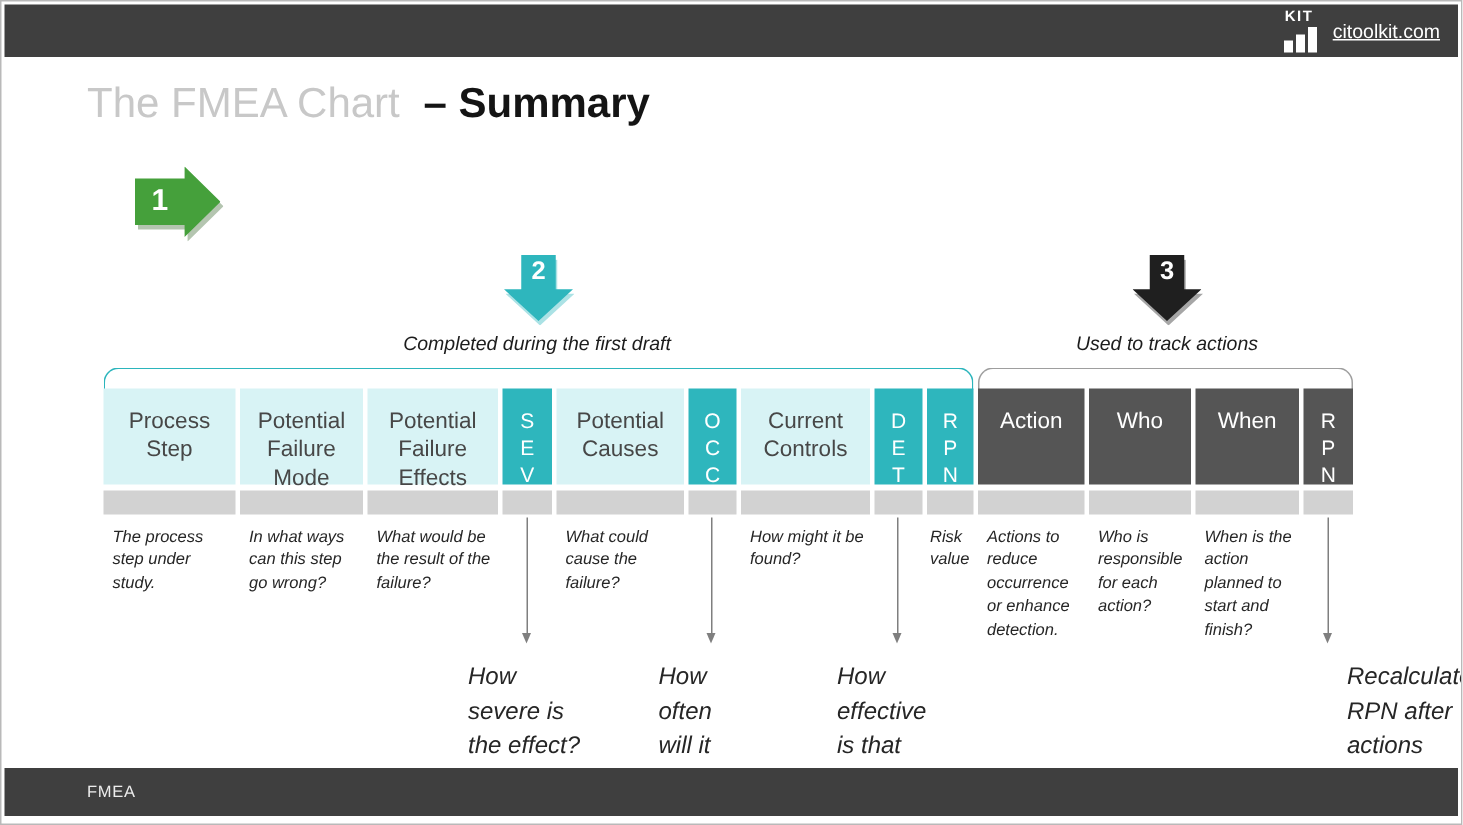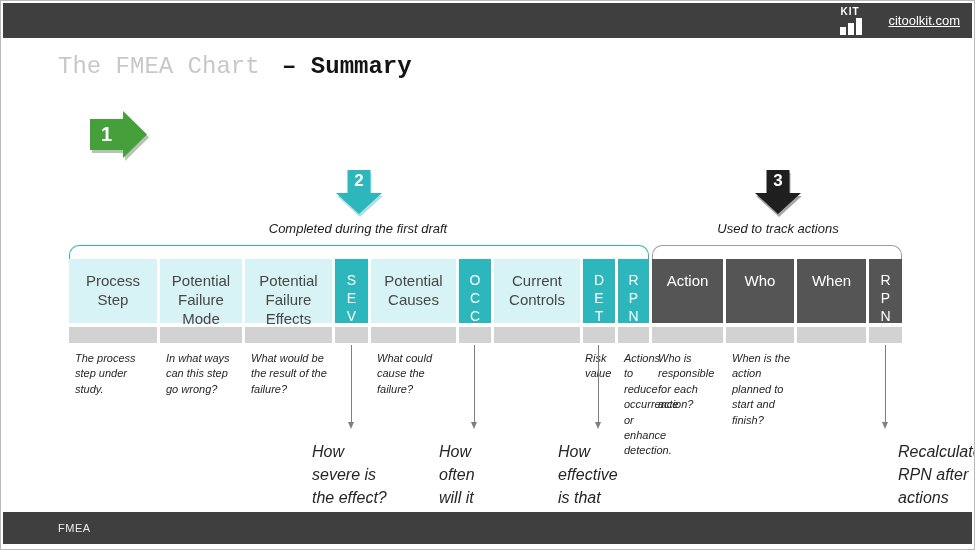--- a/index.html
+++ b/index.html
@@ -6,32 +6,32 @@
   body { background:#e9e9e9; font-family:"Liberation Sans", sans-serif; }
   .slide {
     position:relative; width:975px; height:550px; background:#fff;
     border:1px solid #b9b9b9; overflow:hidden;
     font-family:"Liberation Sans", sans-serif;
   }
   
   .topbar {
     position:absolute; top:2px; left:2px; right:2px; height:35px;
     background:#3f3f3f; display:flex; align-items:center; justify-content:flex-end;
-    gap:26px; padding-right:12px;
+    gap:10px; padding-right:12px;
   }
   .logo { display:flex; flex-direction:column; align-items:flex-start; line-height:1; }
   .logo-text { color:#fff; font-weight:bold; font-size:10px; letter-spacing:1px; margin-bottom:1px; }
   .logo-bars { display:flex; align-items:flex-end; gap:2px; }
   .logo-bars i { display:block; width:6px; background:#fff; }
   .logo-bars i.b1 { height:8px; } .logo-bars i.b2 { height:12px; } .logo-bars i.b3 { height:17px; }
   .site-link { color:#fff; font-size:13px; text-decoration:underline; }
   
   .title {
     position:absolute; left:57px; top:52px;
-    font-family:Liberation Mono, monospace; font-size:24px; white-space:nowrap;
+    font-family:Liberation Sans, sans-serif; font-size:28px; white-space:nowrap;
   }
   .title .muted { color:#c8c8c8; }
   .title .dark  { color:#141414; font-weight:600; margin-left:8px; }
   
   .arrow-right {
     position:absolute; left:89px; top:110px; width:57px; height:47px;
     background:#45a03b;
     clip-path:polygon(0 17%, 58% 17%, 58% 0, 100% 50%, 58% 100%, 58% 83%, 0 83%);
   }
   .arrow-right .num {
@@ -191,20 +191,21 @@
     <div class="gcell"></div>
     <div class="gcell"></div>
     <div class="gcell"></div>
 
     <div class="dcell">The process step under study.</div>
     <div class="dcell">In what ways can this step go wrong?</div>
     <div class="dcell">What would be the result of the failure?</div>
     <div class="dcell"></div>
     <div class="dcell">What could cause the failure?</div>
     <div class="dcell"></div>
+    <div class="dcell">How might it be found?</div>
     <div class="dcell"></div>
     <div class="dcell" style="padding-left:2px;">Risk value</div>
     <div class="dcell">Actions to reduce occurrence or enhance detection.</div>
     <div class="dcell">Who is responsible for each action?</div>
     <div class="dcell">When is the action planned to start and finish?</div>
     <div class="dcell"></div>
   </div>
 
   <div class="dropline" style="left:350px;"></div>
   <div class="dropline" style="left:473px;"></div>

